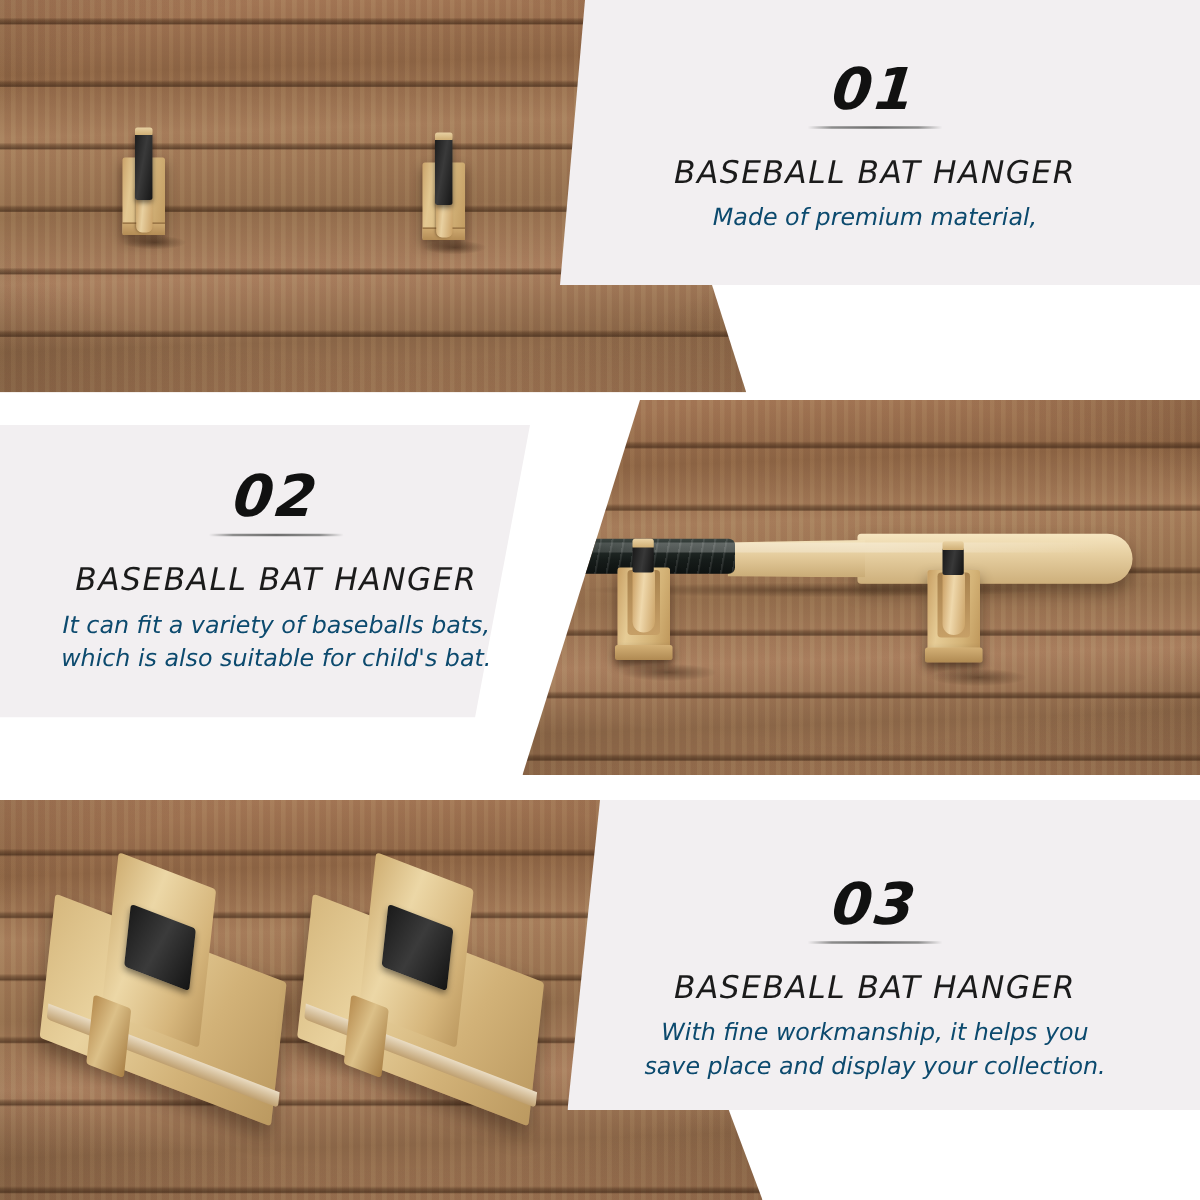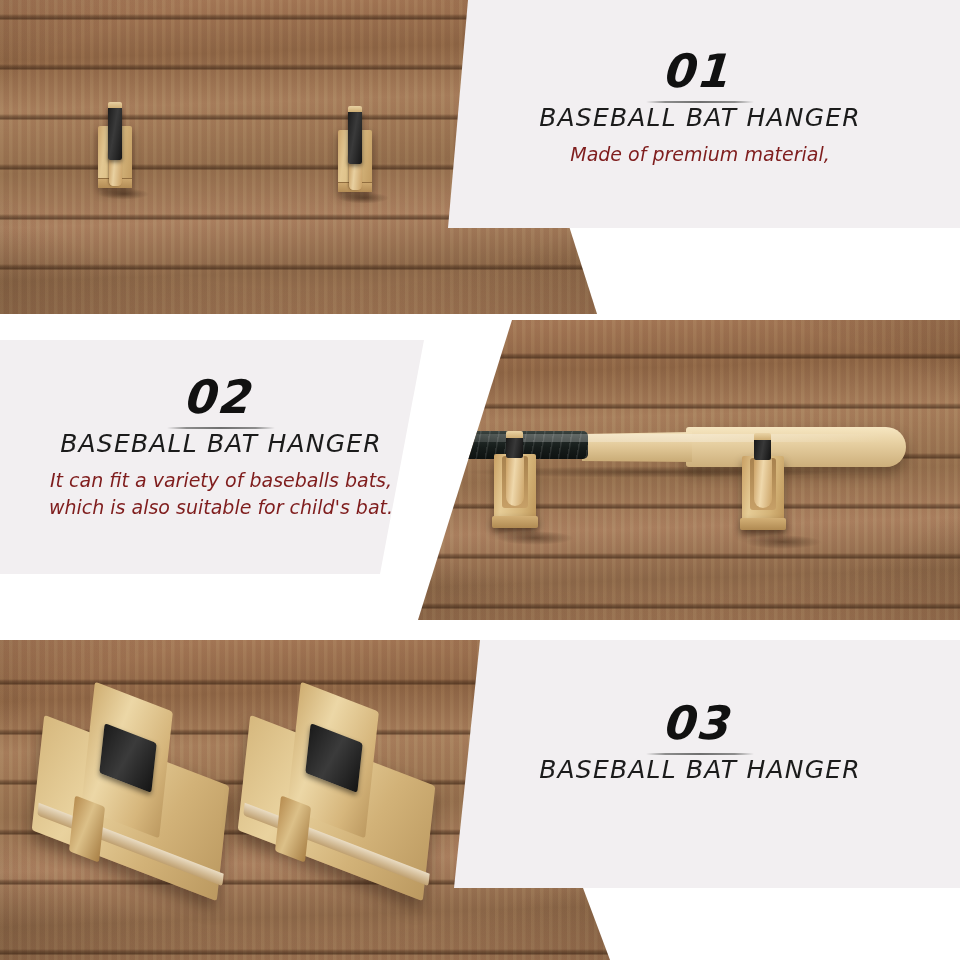--- a/index.html
+++ b/index.html
@@ -71,24 +71,24 @@
   #txt-3{top:60px;}
 
   .num{font-family:"DejaVu Sans","Liberation Sans",sans-serif;
        font-style:italic;font-weight:700;font-size:46px;color:#111;
        letter-spacing:2px;line-height:1;display:inline-block;
        transform:skewX(-6deg);}
   .num-rule{width:108px;height:2px;margin:7px auto 0;
        background:linear-gradient(90deg,rgba(120,120,120,0) 0%,#8d8d8d 18%,
                                         #6f6f6f 50%,#8d8d8d 82%,rgba(120,120,120,0) 100%);
        border-radius:2px;}
-  .headline{font-size:25px;color:#1b1b1b;
+  .headline{margin-top:20px;font-size:25px;color:#1b1b1b;
        letter-spacing:1.2px;font-style:italic;font-weight:400;
        font-family:"DejaVu Sans","Liberation Sans",sans-serif;}
-  .sub{margin-top:9px;font-size:19px;color:#7f1d1d;line-height:1.42;
+  .sub{margin-top:9px;font-size:19px;color:#0c4a6e;line-height:1.42;
        font-style:italic;font-family:"DejaVu Sans","Liberation Sans",sans-serif;}
 
   
   .bracket-front{position:absolute;z-index:2;width:46px;height:92px;}
   .bf-plate{position:absolute;left:6px;top:22px;width:34px;height:62px;
     background:linear-gradient(98deg,#c9a269 0%,#e3c892 22%,#d9ba80 55%,#c09a60 100%);
     border-radius:2px;
     box-shadow:0 5px 9px rgba(30,16,6,0.45);}
   .bf-plate:after{content:"";position:absolute;left:0;right:0;bottom:0;height:9px;
     background:linear-gradient(180deg,#cda86f,#b38c55);
@@ -291,17 +291,21 @@
         <div class="bi-pad"></div>
       </div>
     </div>
 
     <div class="textpane right" id="tp-3">
       <div class="tp-bg"></div>
       <div class="txt" id="txt-3">
         <div class="num">03</div>
         <div class="num-rule"></div>
         <div class="headline">BASEBALL BAT HANGER</div>
+        <div class="sub">
+          <div>With fine workmanship, it helps you</div>
+          <div>save place and display your collection.</div>
+        </div>
       </div>
     </div>
   </div>
 
 </div>
 
 </body></html>

